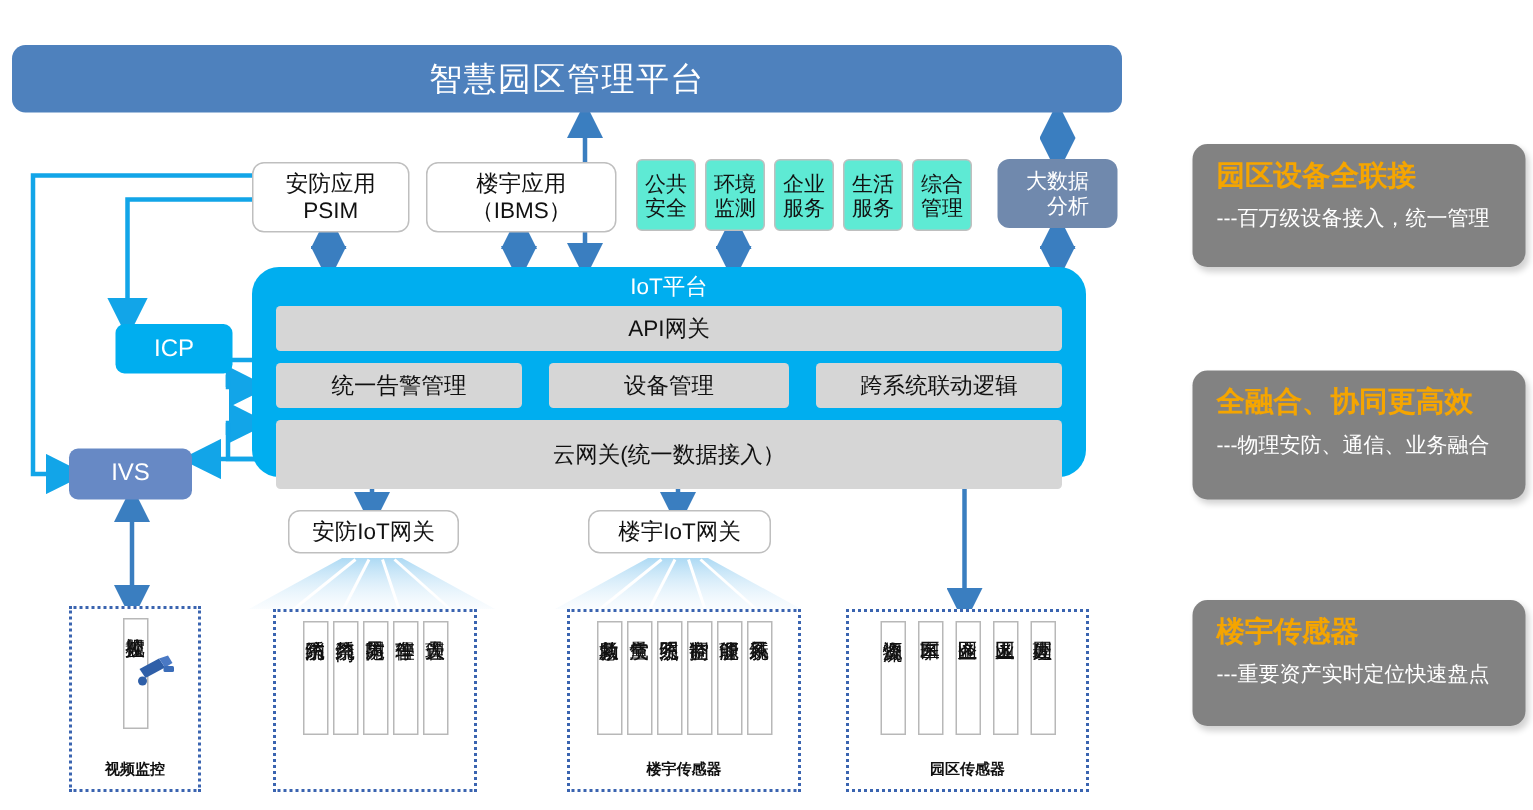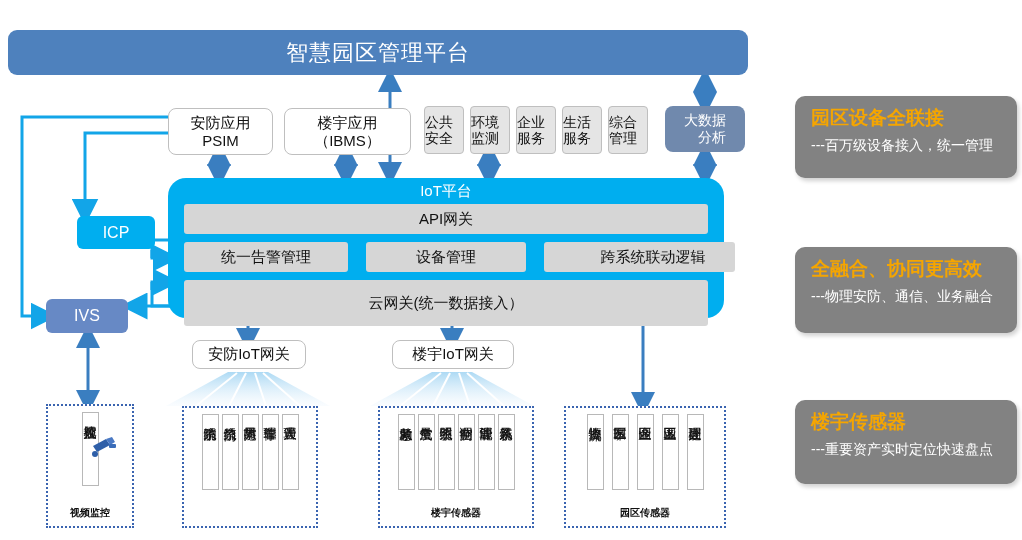--- a/index.html
+++ b/index.html
@@ -18,22 +18,22 @@
     color:#ffffff;font-size:22px;letter-spacing:1px;
   }
 
   
   .app-box{
     background:#ffffff;border:1px solid #bfbfbf;border-radius:8px;
     display:flex;align-items:center;justify-content:center;
     text-align:center;font-size:15px;color:#111;line-height:1.15;
   }
   .mini-box{
-    background:#e5e5e5;border:1px solid #bfbfbf;border-radius:4px;
-    display:flex;align-items:center;
+    background:#5eead4;border:1px solid #bfbfbf;border-radius:4px;
+    display:flex;align-items:center;justify-content:center;
     text-align:center;font-size:14px;color:#111;line-height:1.15;
     width:38px;height:46px;
   }
   #bigdata-box{
     left:665px;top:106px;width:80px;height:46px;
     background:#7089ad;border-radius:8px;
     display:flex;align-items:center;justify-content:center;
     color:#ffffff;font-size:14px;text-align:right;line-height:1.2;
   }
 
@@ -220,21 +220,21 @@
   <div class="gray-bar iot-row" style="left:16px;top:26px;width:524px;height:30px;">
     <span>API网关</span>
   </div>
 
   <div class="gray-bar iot-row" style="left:16px;top:64px;width:164px;height:30px;">
     <span>统一告警管理</span>
   </div>
   <div class="gray-bar iot-row" style="left:198px;top:64px;width:160px;height:30px;">
     <span>设备管理</span>
   </div>
-  <div class="gray-bar iot-row" style="left:376px;top:64px;width:164px;height:30px;padding-left:27px;">
+  <div class="gray-bar iot-row" style="left:376px;top:64px;width:164px;height:30px;">
     <span>跨系统联动逻辑</span>
   </div>
 
   <div class="gray-bar iot-row" style="left:16px;top:102px;width:524px;height:46px;">
     <span>云网关(统一数据接入）</span>
   </div>
 </div>
 
 <div class="abs" id="icp-box">
   <span>ICP</span>

